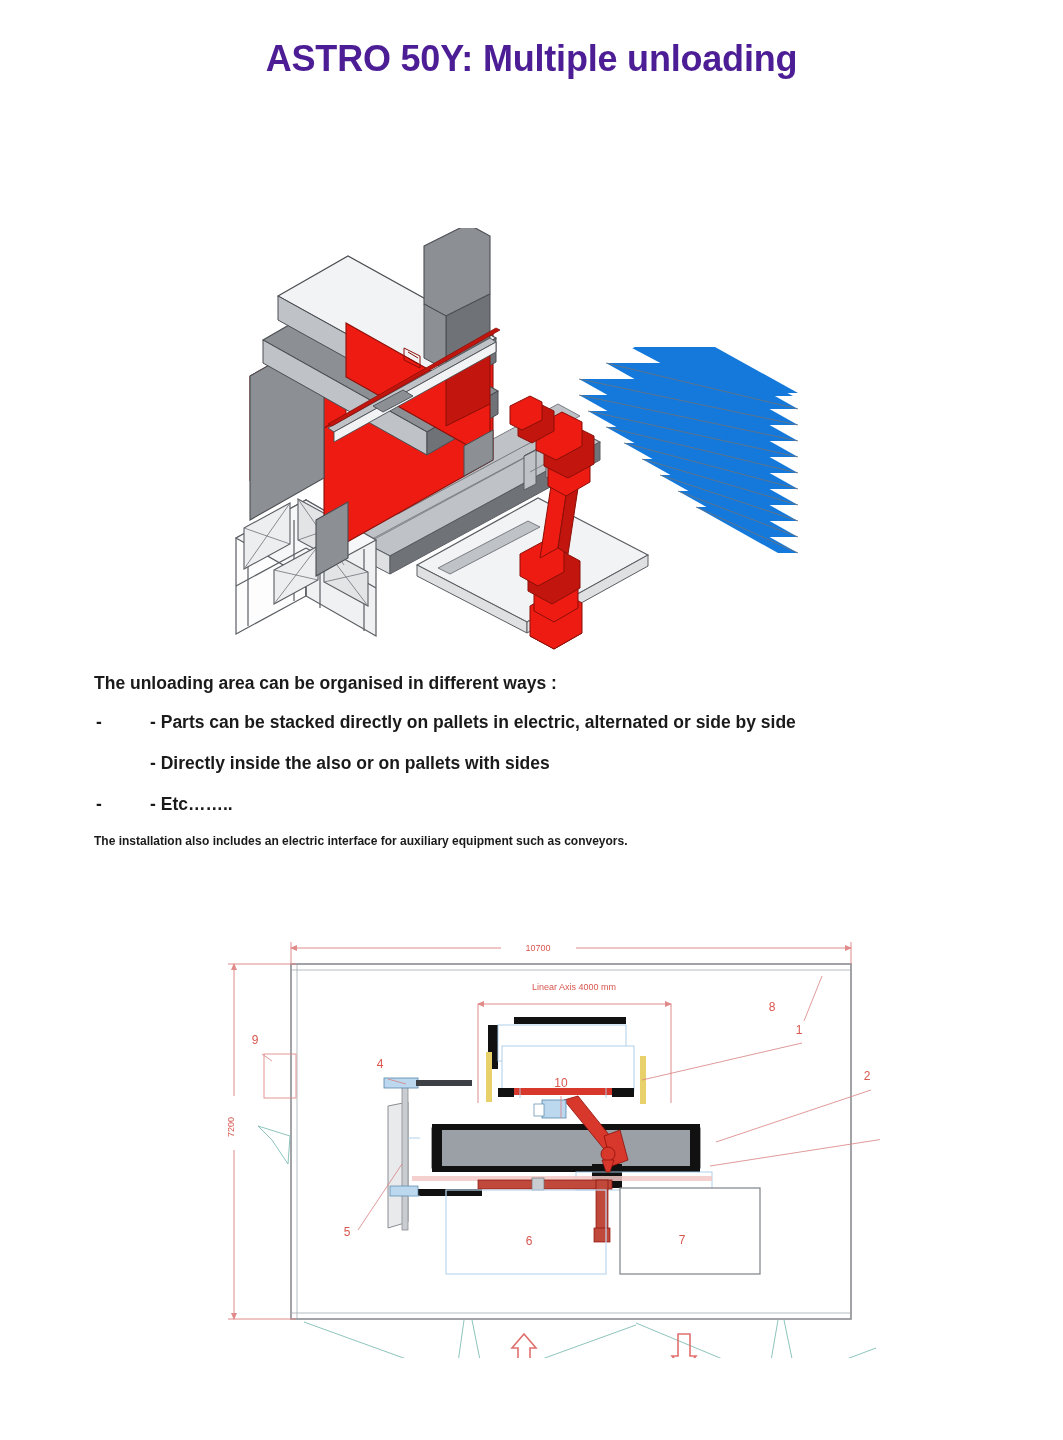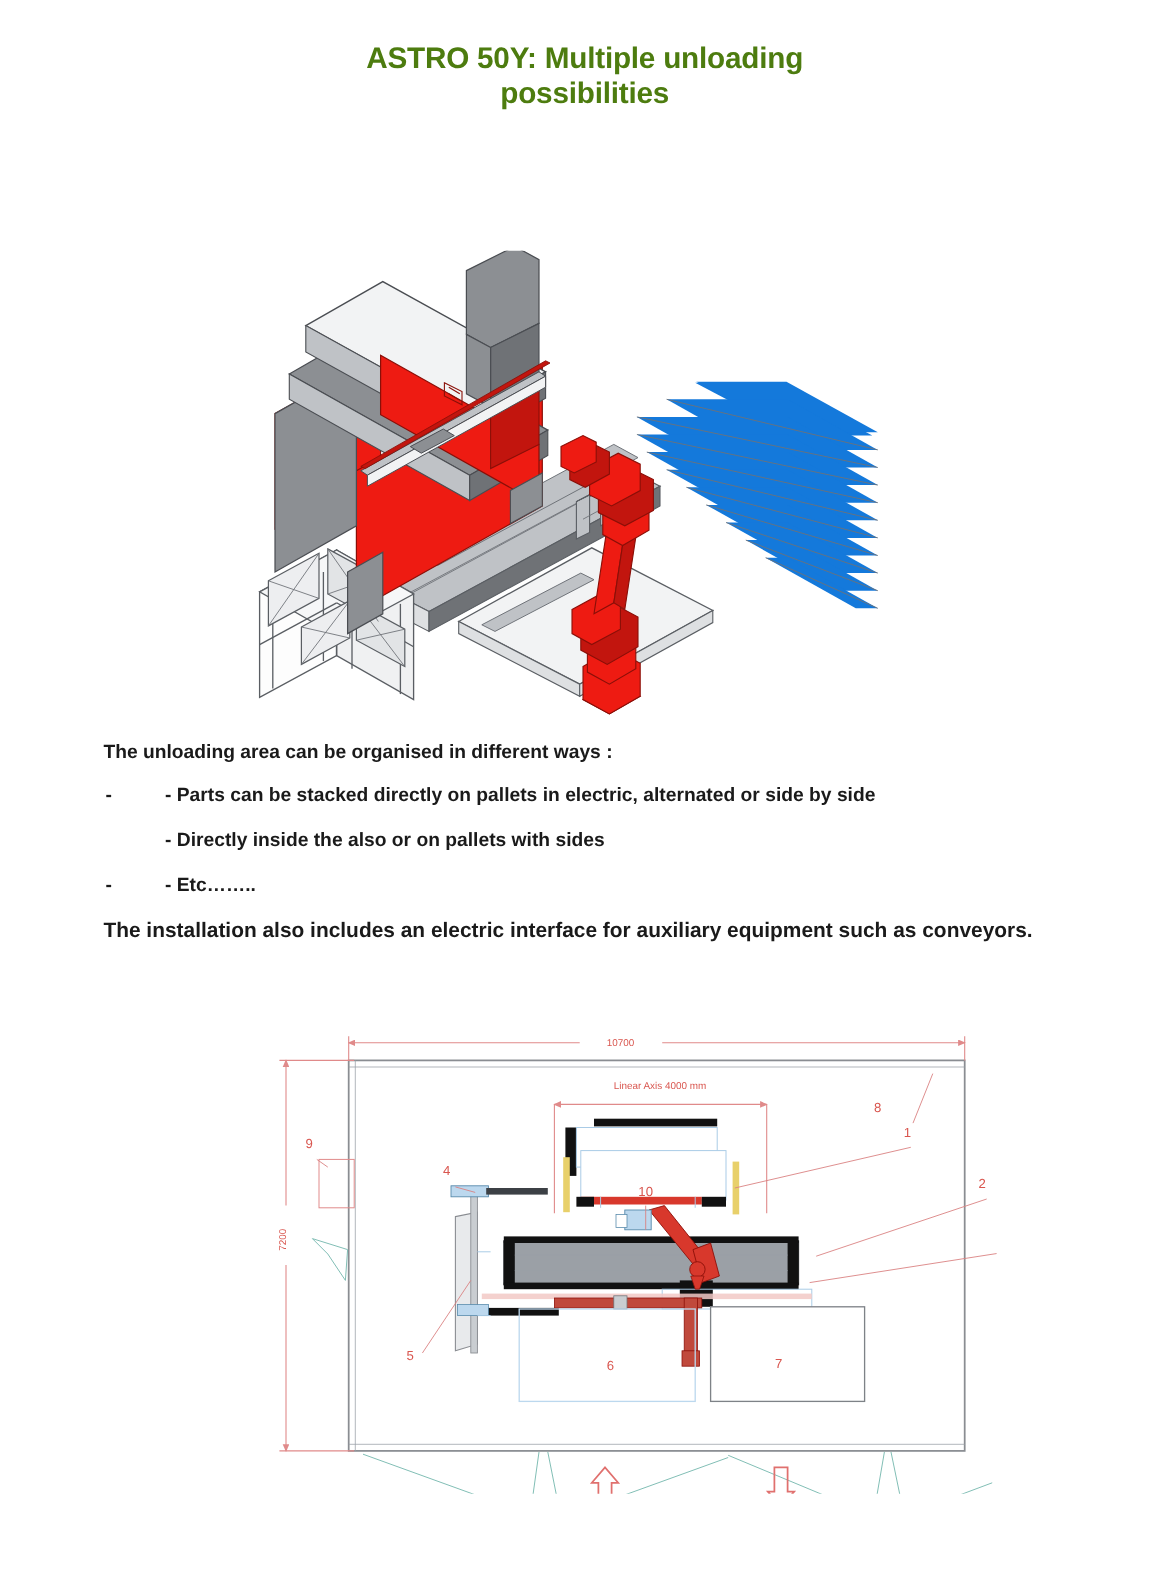--- a/index.html
+++ b/index.html
@@ -18,25 +18,25 @@
 
   
   .title-block {
     position: absolute;
     left: 0;
     top: 38px;
     width: 1063px;
     text-align: center;
   }
   .title-line {
-    font-size: 27px;
+    font-size: 36px;
     font-weight: bold;
     line-height: 1.18;
     letter-spacing: -0.2px;
-    color: #4d7c0f;
+    color: #4c1d95;
   }
 
   
   .illus-wrap {
     position: absolute;
     left: 228px;
     top: 228px;
     width: 600px;
     height: 422px;
   }
@@ -65,42 +65,41 @@
   .outer-dash {
     position: absolute;
     left: 2px;
     top: 0;
   }
   .bullet-text {
     display: block;
     padding-left: 56px;
   }
   .closing {
-    font-size: 19px;
+    font-size: 12px;
     line-height: 1.33;
     margin: 14px 0 0 0;
     text-align: justify;
   }
 
   
   .plan-wrap {
     position: absolute;
-    left: 242px;
+    left: 216px;
     top: 928px;
     width: 664px;
     height: 430px;
   }
   .plan-wrap svg { display: block; }
 </style>
 </head>
 <body>
 
 <div class="title-block">
   <div class="title-line">ASTRO 50Y: Multiple unloading</div>
-  <div class="title-line">possibilities</div>
 </div>
 
 <div class="illus-wrap">
   <svg width="600" height="422" viewBox="0 0 600 422" xmlns="http://www.w3.org/2000/svg">
     <defs>
       <style>
         .ln { stroke:#4A4D52; stroke-width:1; fill:none; }
         .lnt { stroke:#6E7278; stroke-width:0.8; fill:none; }
         .red { fill:#EE1B12; }
         .redd { fill:#C2150E; }

